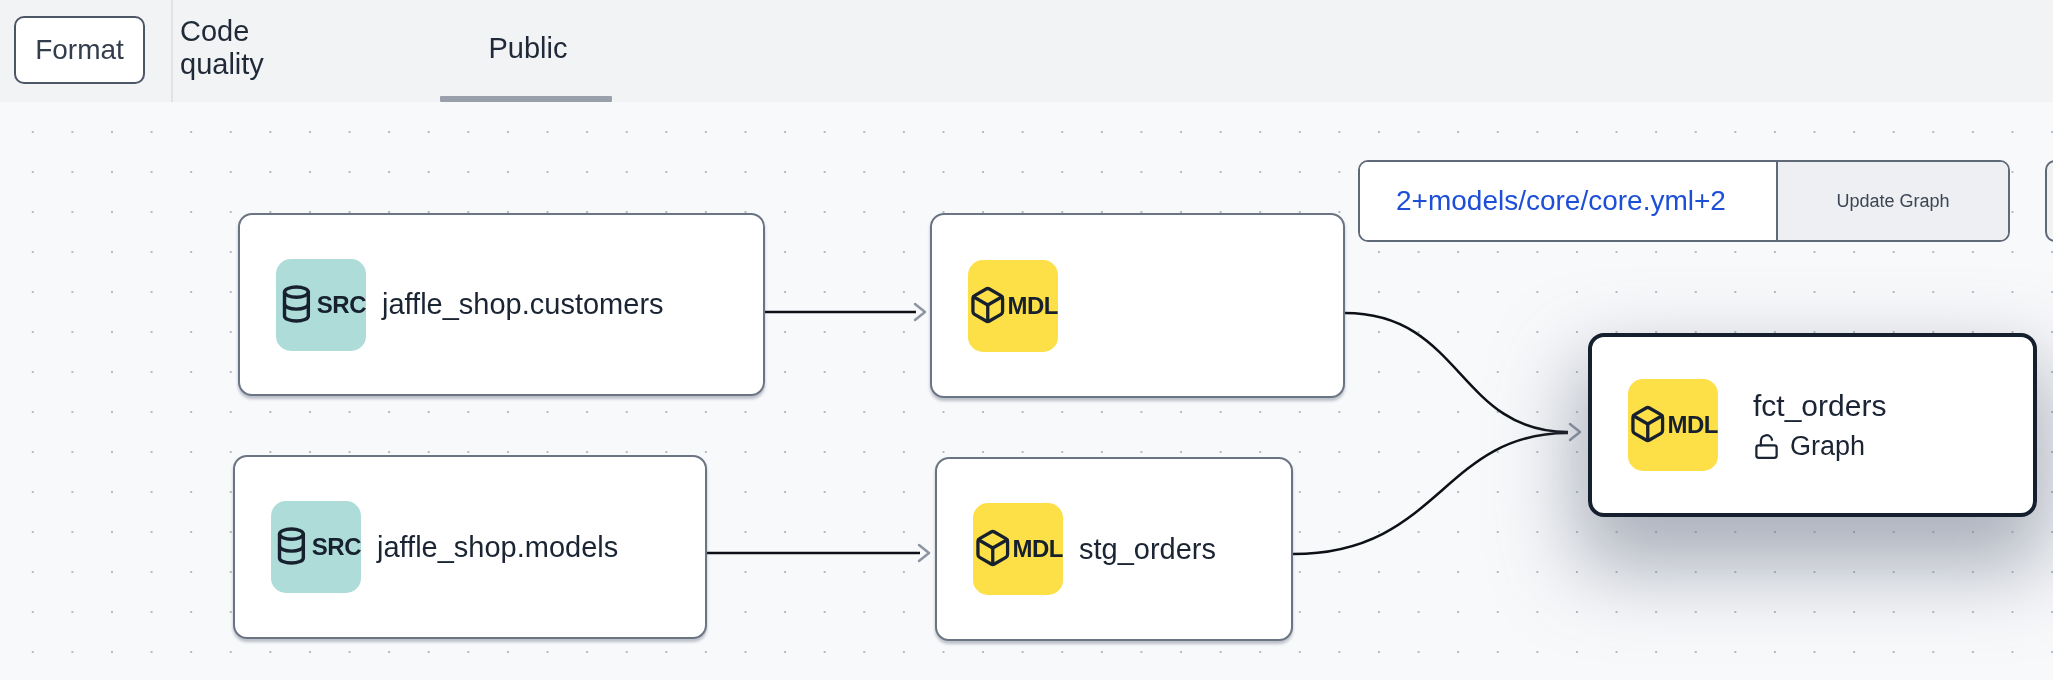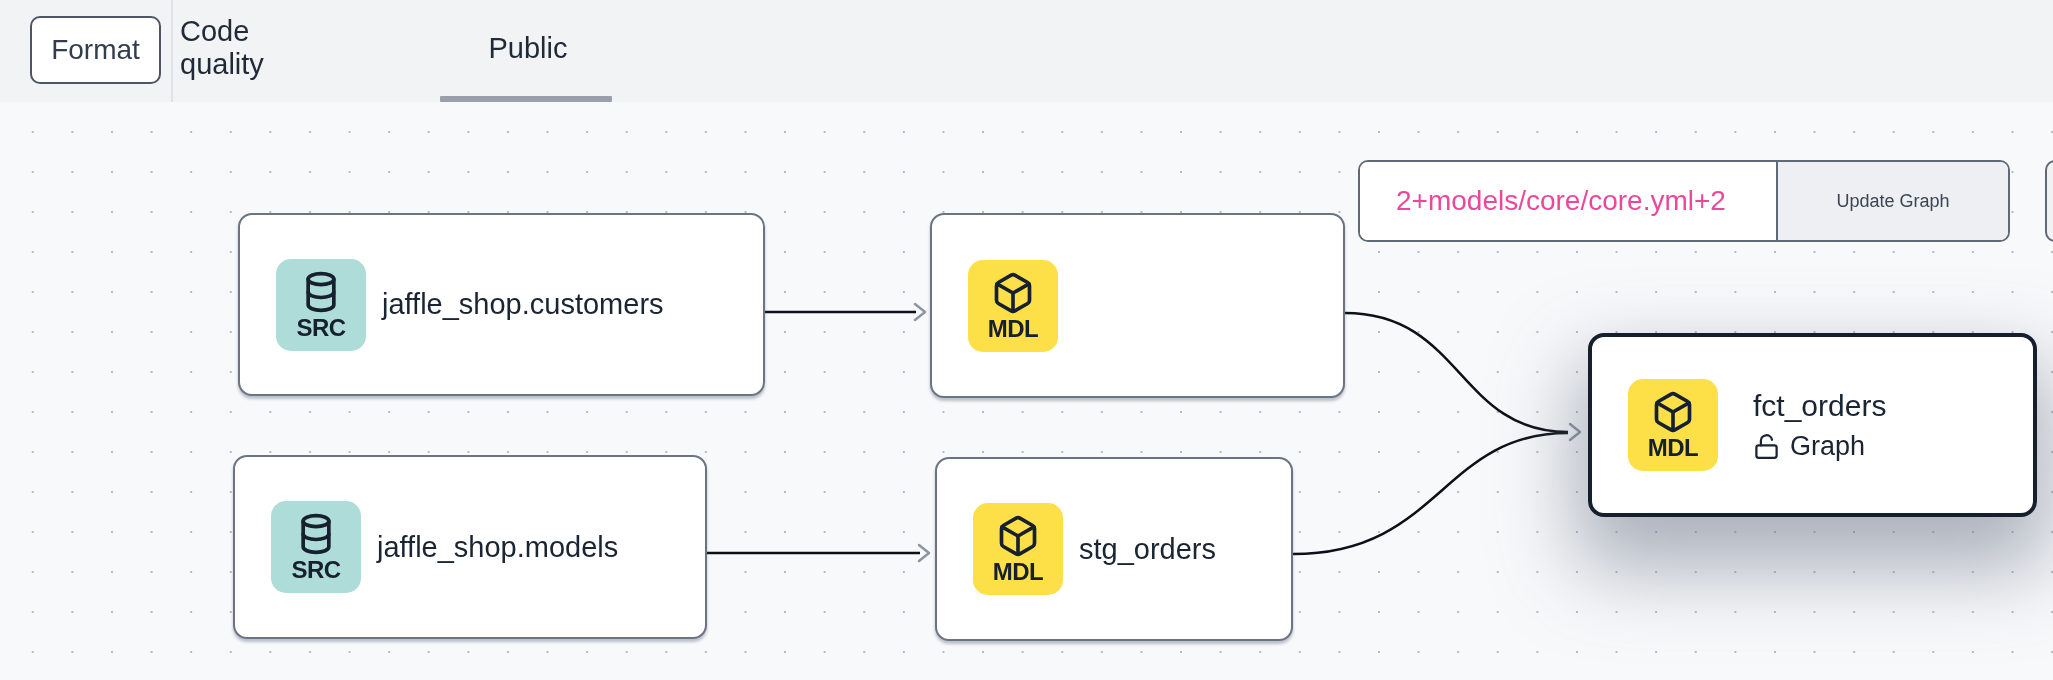--- a/index.html
+++ b/index.html
@@ -7,21 +7,21 @@
     width:2053px;height:680px;overflow:hidden;position:relative;
     font-family:"Liberation Sans","DejaVu Sans",sans-serif;
     background:#f8f9fb;color:#1a2433;
   }
   
   .topbar{
     position:absolute;left:0;top:0;width:2053px;height:102px;
     background:#f2f3f5;border-bottom:1px solid #e7e9ec;
   }
   .format-btn{
-    position:absolute;left:30px;top:16px;width:131px;height:68px;
+    position:absolute;left:14px;top:16px;width:131px;height:68px;
     background:#ffffff;border:2px solid #4d5665;border-radius:10px;
     display:flex;align-items:center;justify-content:center;
     font-size:28px;color:#333d4d;cursor:pointer;box-sizing:border-box;
   }
   .topbar-divider{
     position:absolute;left:171px;top:0;width:2px;height:102px;background:#e0e2e6;
   }
   .tab{
     position:absolute;top:0;height:96px;display:flex;align-items:center;justify-content:center;
     font-size:29px;color:#1f2937;cursor:pointer;
@@ -52,42 +52,42 @@
     border:4px solid #161f2e;border-radius:16px;
     box-shadow:0 40px 80px 12px rgba(96,105,125,.50);
   }
   .n1{left:238px;top:111px;width:527px;height:183px;}
   .n2{left:930px;top:111px;width:415px;height:185px;}
   .n3{left:233px;top:353px;width:474px;height:184px;}
   .n4{left:935px;top:355px;width:358px;height:184px;}
   .n5{left:1588px;top:231px;width:449px;height:184px;}
   .badge{
     width:90px;height:92px;border-radius:15px;margin-left:36px;flex:none;
-    display:flex;flex-direction:column;align-items:center;justify-content:center;
+    display:flex;flex-direction:row;align-items:center;justify-content:center;
     color:#16202e;
   }
   .badge.src{background:#aedcd8;}
   .badge.mdl{background:#fde047;}
   .badge svg{display:block;margin-bottom:2px;}
   .badge-label{font-size:24px;font-weight:600;letter-spacing:-0.5px;line-height:1;}
   .node-label{font-size:29px;margin-left:16px;white-space:nowrap;}
   .node-text-col{margin-left:35px;display:flex;flex-direction:column;gap:8px;}
   .node-title{font-size:30px;font-weight:500;white-space:nowrap;}
   .node-access{font-size:27px;display:flex;align-items:center;gap:10px;color:#1a2433;}
   .node-access svg{display:block;}
   
   .filter-group{
     position:absolute;left:1358px;top:58px;height:82px;width:652px;
     border:2px solid #5f6977;border-radius:10px;background:#ffffff;
     display:flex;box-sizing:border-box;overflow:hidden;
   }
   .filter-input{
     flex:1;border:none;outline:none;background:#ffffff;
     font-family:"Liberation Sans","DejaVu Sans",sans-serif;
-    font-size:28px;color:#ec4899;padding:0 8px 0 36px;min-width:0;
+    font-size:28px;color:#1d4ed8;padding:0 8px 0 36px;min-width:0;
   }
   .update-btn{
     width:232px;flex:none;background:#edeff2;border:none;
     border-left:2px solid #5f6977;
     font-family:"Liberation Sans","DejaVu Sans",sans-serif;
     font-size:18px;color:#3c4554;display:flex;align-items:center;justify-content:center;
     cursor:pointer;
   }
   .partial-btn{
     position:absolute;left:2045px;top:58px;width:40px;height:82px;

